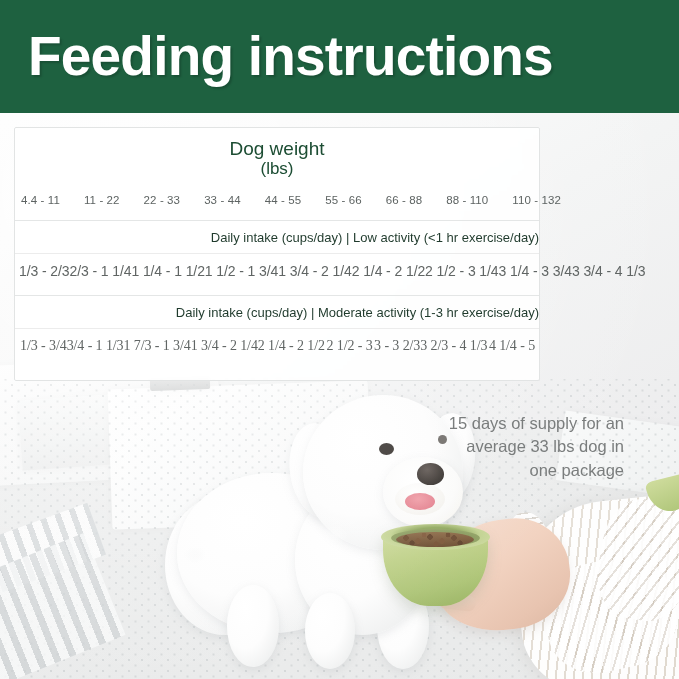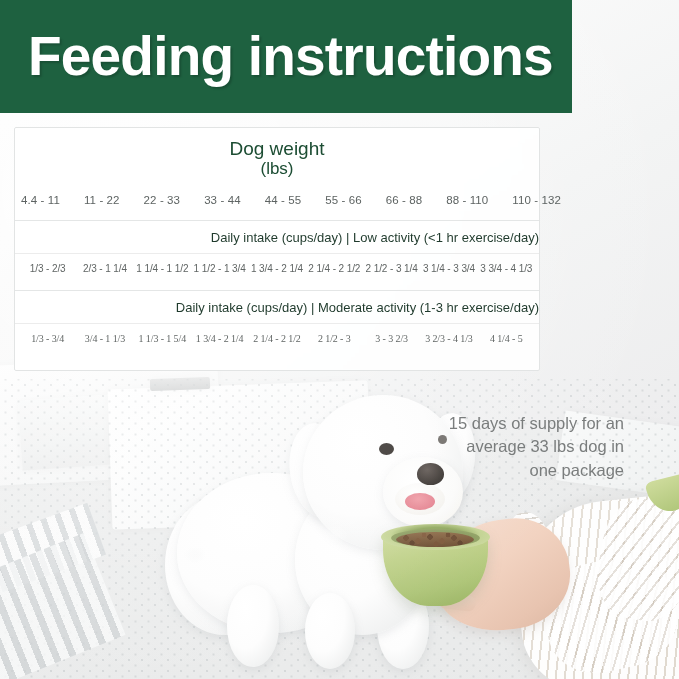--- a/index.html
+++ b/index.html
@@ -211,21 +211,21 @@
   .photo-haze {
     position: absolute; left: 0; top: 0; width: 679px; height: 679px;
     background: radial-gradient(ellipse at 22% 28%, rgba(255,255,255,0.72) 0%, rgba(255,255,255,0.18) 48%, rgba(255,255,255,0) 72%);
     pointer-events: none;
   }
 
   
   #header-banner {
     position: absolute;
     left: 0; top: 0;
-    width: 572px; height: 113px;
+    width: 679px; height: 113px;
     background: #1e6140;
     z-index: 5;
     display: flex;
     align-items: center;
   }
   #header-title {
     color: #ffffff;
     font-size: 55px;
     font-weight: bold;
     letter-spacing: -0.8px;
@@ -285,22 +285,22 @@
     font-size: 13px;
     color: #1f3a2c;
   }
   .values-row {
     border-top: 1px solid #ececec;
     display: flex;
     padding: 9px 4px 16px;
   }
   .values-row .cell {
     flex: 1 1 0;
-    text-align: center;
-    font-size: 10px;
+    text-align: right;
+    font-size: 14px;
     color: #606564;
     white-space: nowrap;
     letter-spacing: -0.1px;
   }
   .values-row.last { padding-bottom: 26px; font-family: Liberation Serif, serif; }
 
   
   #supply-note {
     position: absolute;
     right: 55px;
@@ -399,21 +399,21 @@
     <div class="cell">2 1/2 - 3 1/4</div>
     <div class="cell">3 1/4 - 3 3/4</div>
     <div class="cell">3 3/4 - 4 1/3</div>
   </div>
 
   <div class="section-head">Daily intake (cups/day) | Moderate activity (1-3 hr exercise/day)</div>
 
   <div class="values-row last">
     <div class="cell">1/3 - 3/4</div>
     <div class="cell">3/4 - 1 1/3</div>
-    <div class="cell">1 1/3 - 1 5/4</div>
+    <div class="cell">1 7/3 - 1 3/4</div>
     <div class="cell">1 3/4 - 2 1/4</div>
     <div class="cell">2 1/4 - 2 1/2</div>
     <div class="cell">2 1/2 - 3</div>
     <div class="cell">3 - 3 2/3</div>
     <div class="cell">3 2/3 - 4 1/3</div>
     <div class="cell">4 1/4 - 5</div>
   </div>
 </div>
 
 <div id="supply-note">

